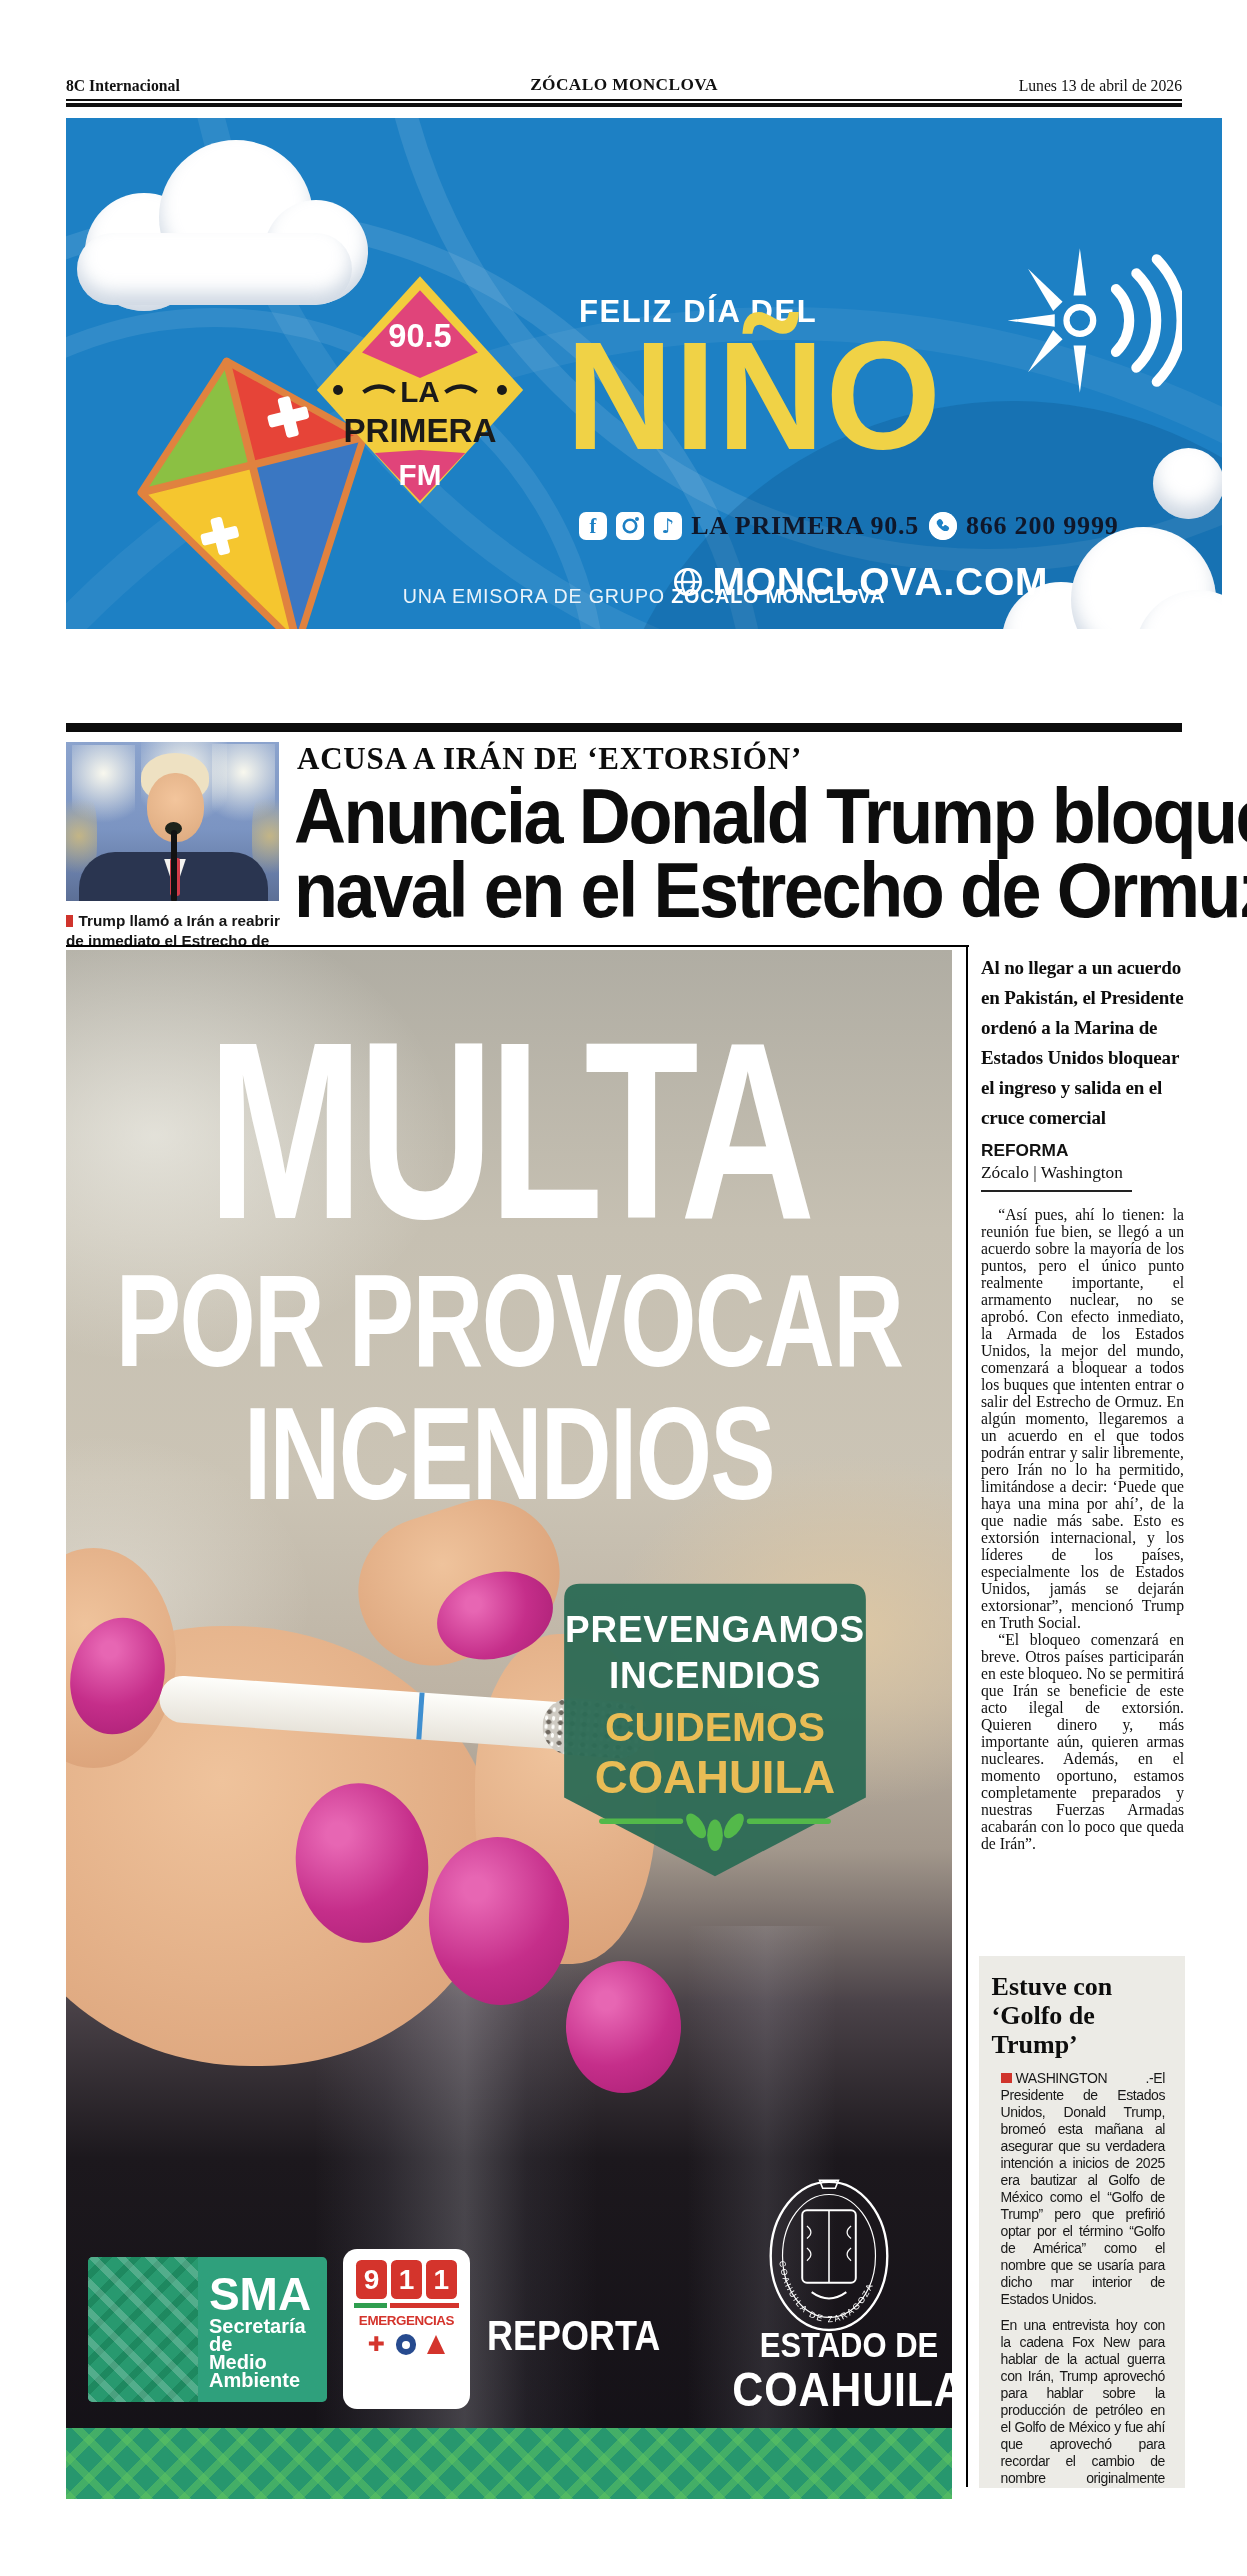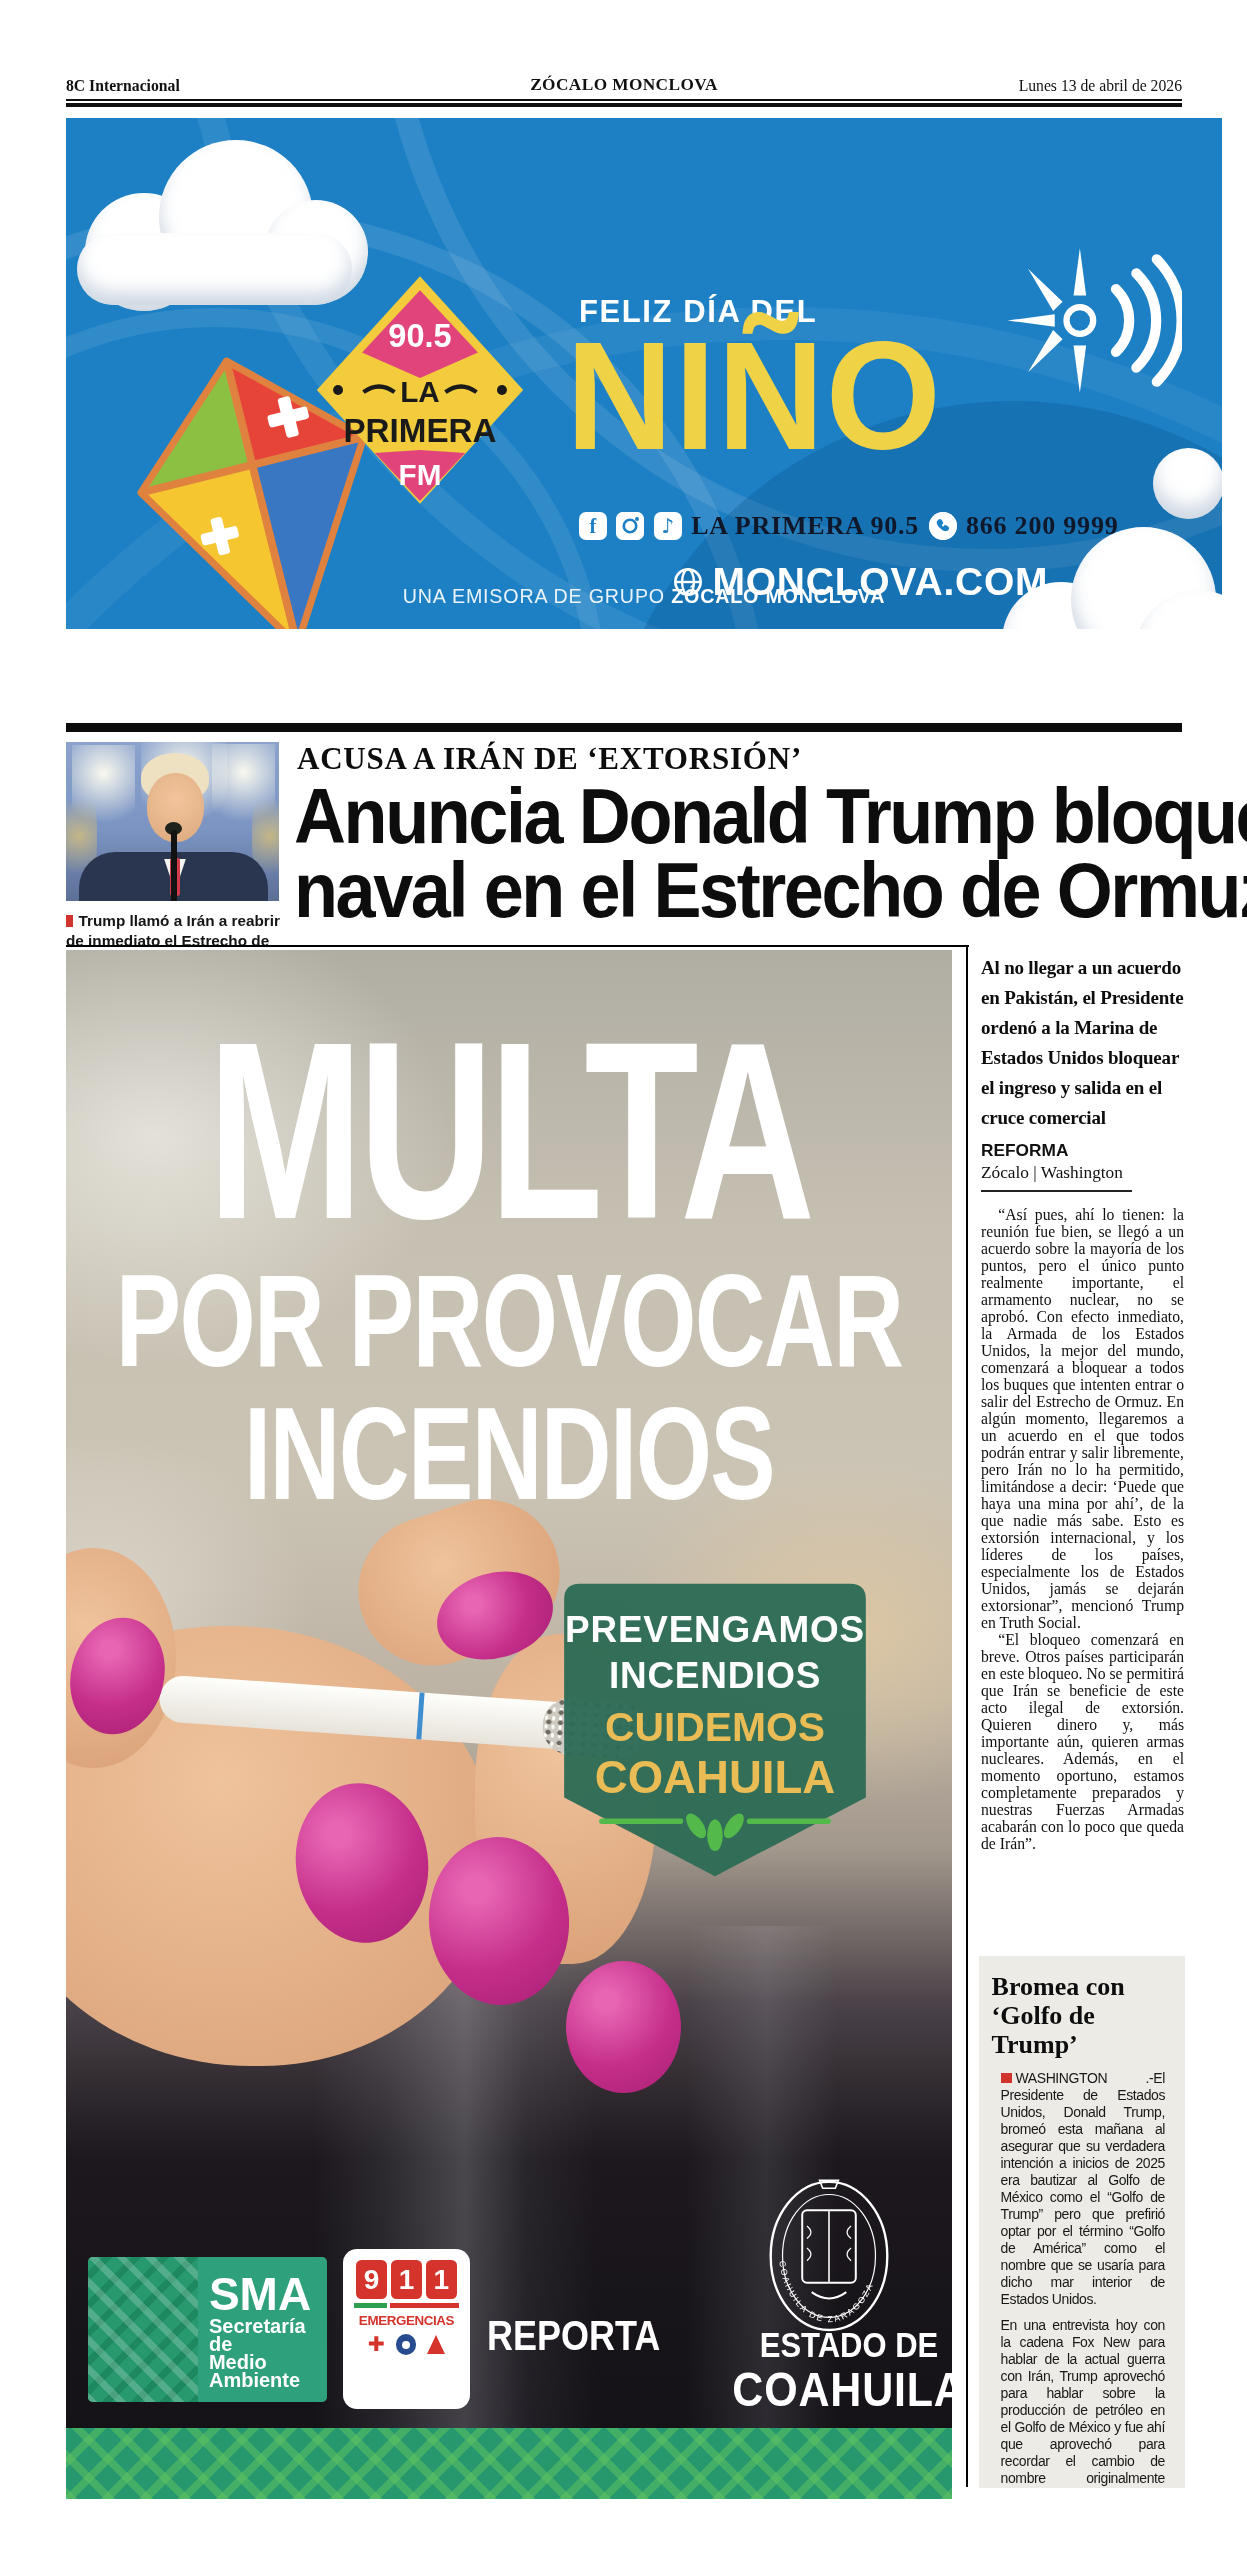--- a/index.html
+++ b/index.html
@@ -403,21 +403,21 @@
   <div class="abs dateline">Zócalo | Washington</div>
   <div class="abs byline-rule"></div>
 
   <div class="abs bodycol">
     <p class="ind">“Así pues, ahí lo tienen: la reunión fue bien, se llegó a un acuerdo sobre la mayoría de los puntos, pero el único punto realmente importante, el armamento nuclear, no se aprobó. Con efecto inmediato, la Armada de los Estados Unidos, la mejor del mundo, comenzará a bloquear a todos los buques que intenten entrar o salir del Estrecho de Ormuz. En algún momento, llegaremos a un acuerdo en el que todos podrán entrar y salir libremente, pero Irán no lo ha permitido, limitándose a decir: ‘Puede que haya una mina por ahí’, de la que nadie más sabe. Esto es extorsión internacional, y los líderes de los países, especialmente los de Estados Unidos, jamás se dejarán extorsionar”, mencionó Trump en Truth Social.</p>
     <p class="ind">“El bloqueo comenzará en breve. Otros países participarán en este bloqueo. No se permitirá que Irán se beneficie de este acto ilegal de extorsión. Quieren dinero y, más importante aún, quieren armas nucleares. Además, en el momento oportuno, estamos completamente preparados y nuestras Fuerzas Armadas acabarán con lo poco que queda de Irán”.</p>
   </div>
 
   <div class="abs graybox">
     <div class="gb-title">
-      <div>Bromea con</div>
+      <div>Estuve con</div>
       <div>‘Golfo de Trump’</div>
     </div>
     <div class="gb-body">
       <p><span class="gb-rsq"></span><span>WASHINGTON .-El Presidente de Estados Unidos, Donald Trump, bromeó esta mañana al asegurar que su verdadera intención a inicios de 2025 era bautizar al Golfo de México como el “Golfo de Trump” pero que prefirió optar por el término “Golfo de América” como el nombre que se usaría para dicho mar interior de Estados Unidos.</span></p>
       <p>En una entrevista hoy con la cadena Fox New para hablar de la actual guerra con Irán, Trump aprovechó para hablar sobre la producción de petróleo en el Golfo de México y fue ahí que aprovechó para recordar el cambio de nombre originalmente anunciado en su toma de posesión en enero de 2025.</p>
       <p>“Estuve pensando en llamar (al Golfo de México) como Golfo de Trump, pero decidí no hacerlo”, aseguró.</p>
     </div>
   </div>
 
 </div>

